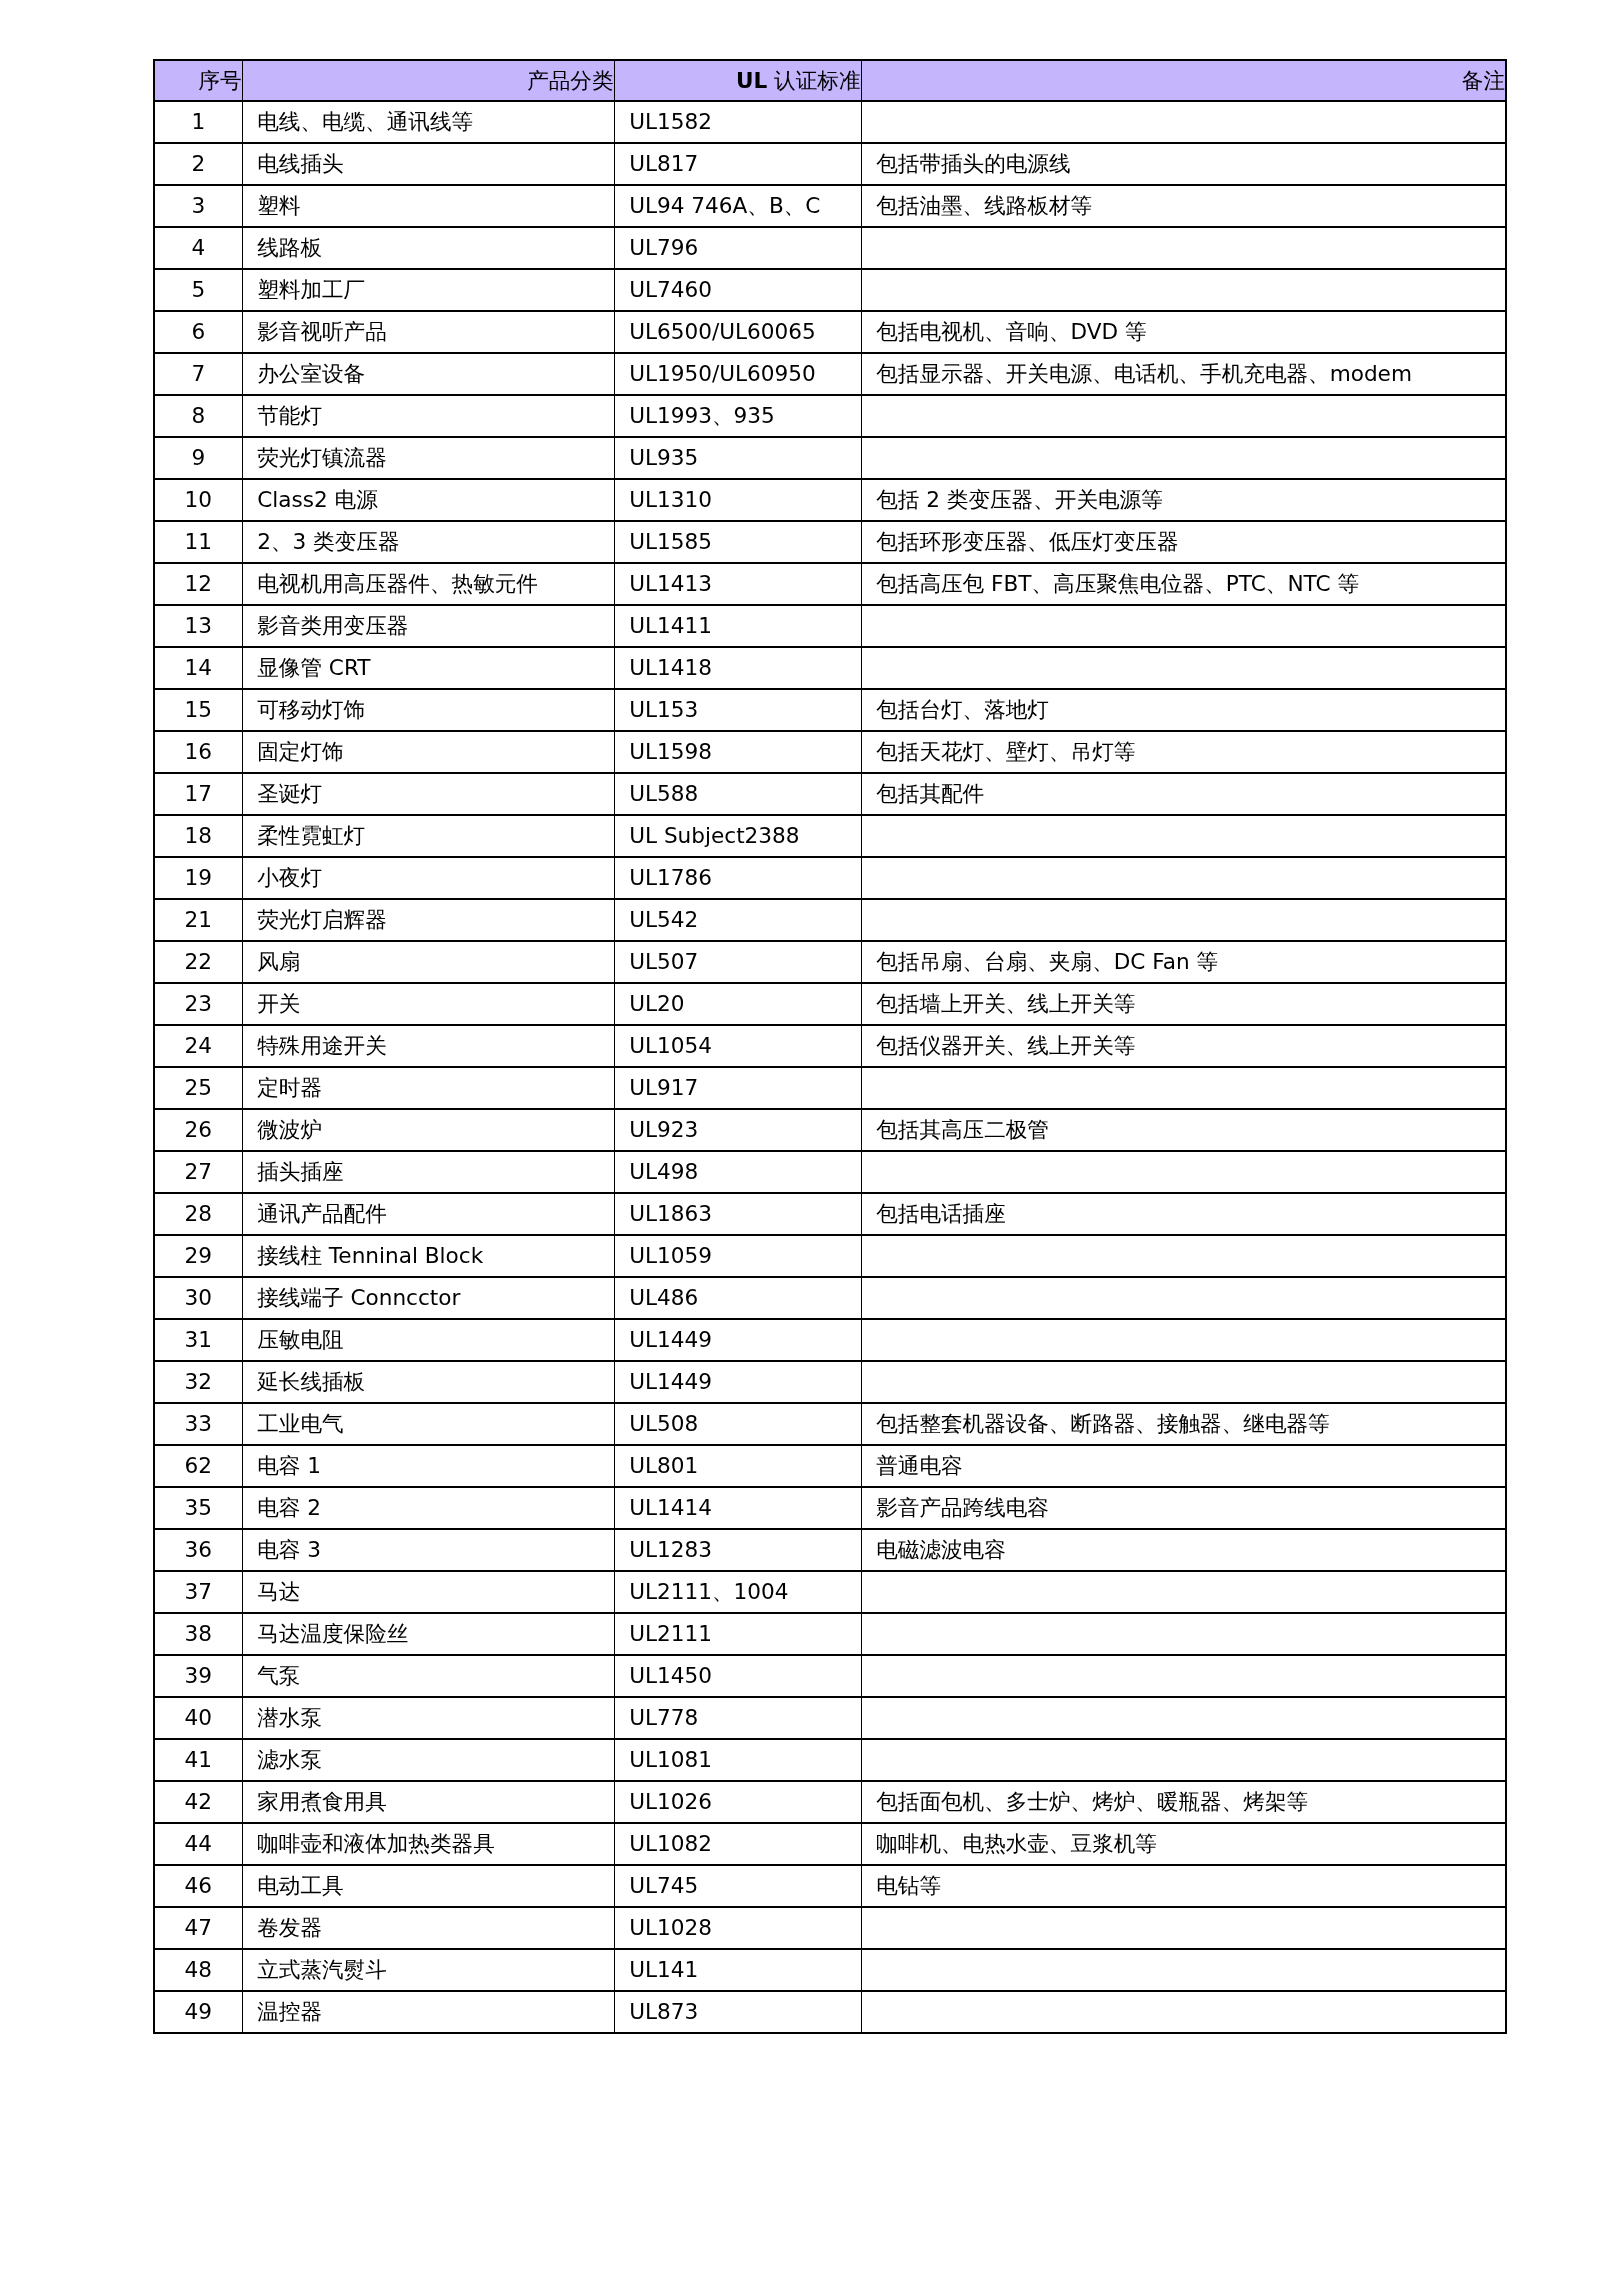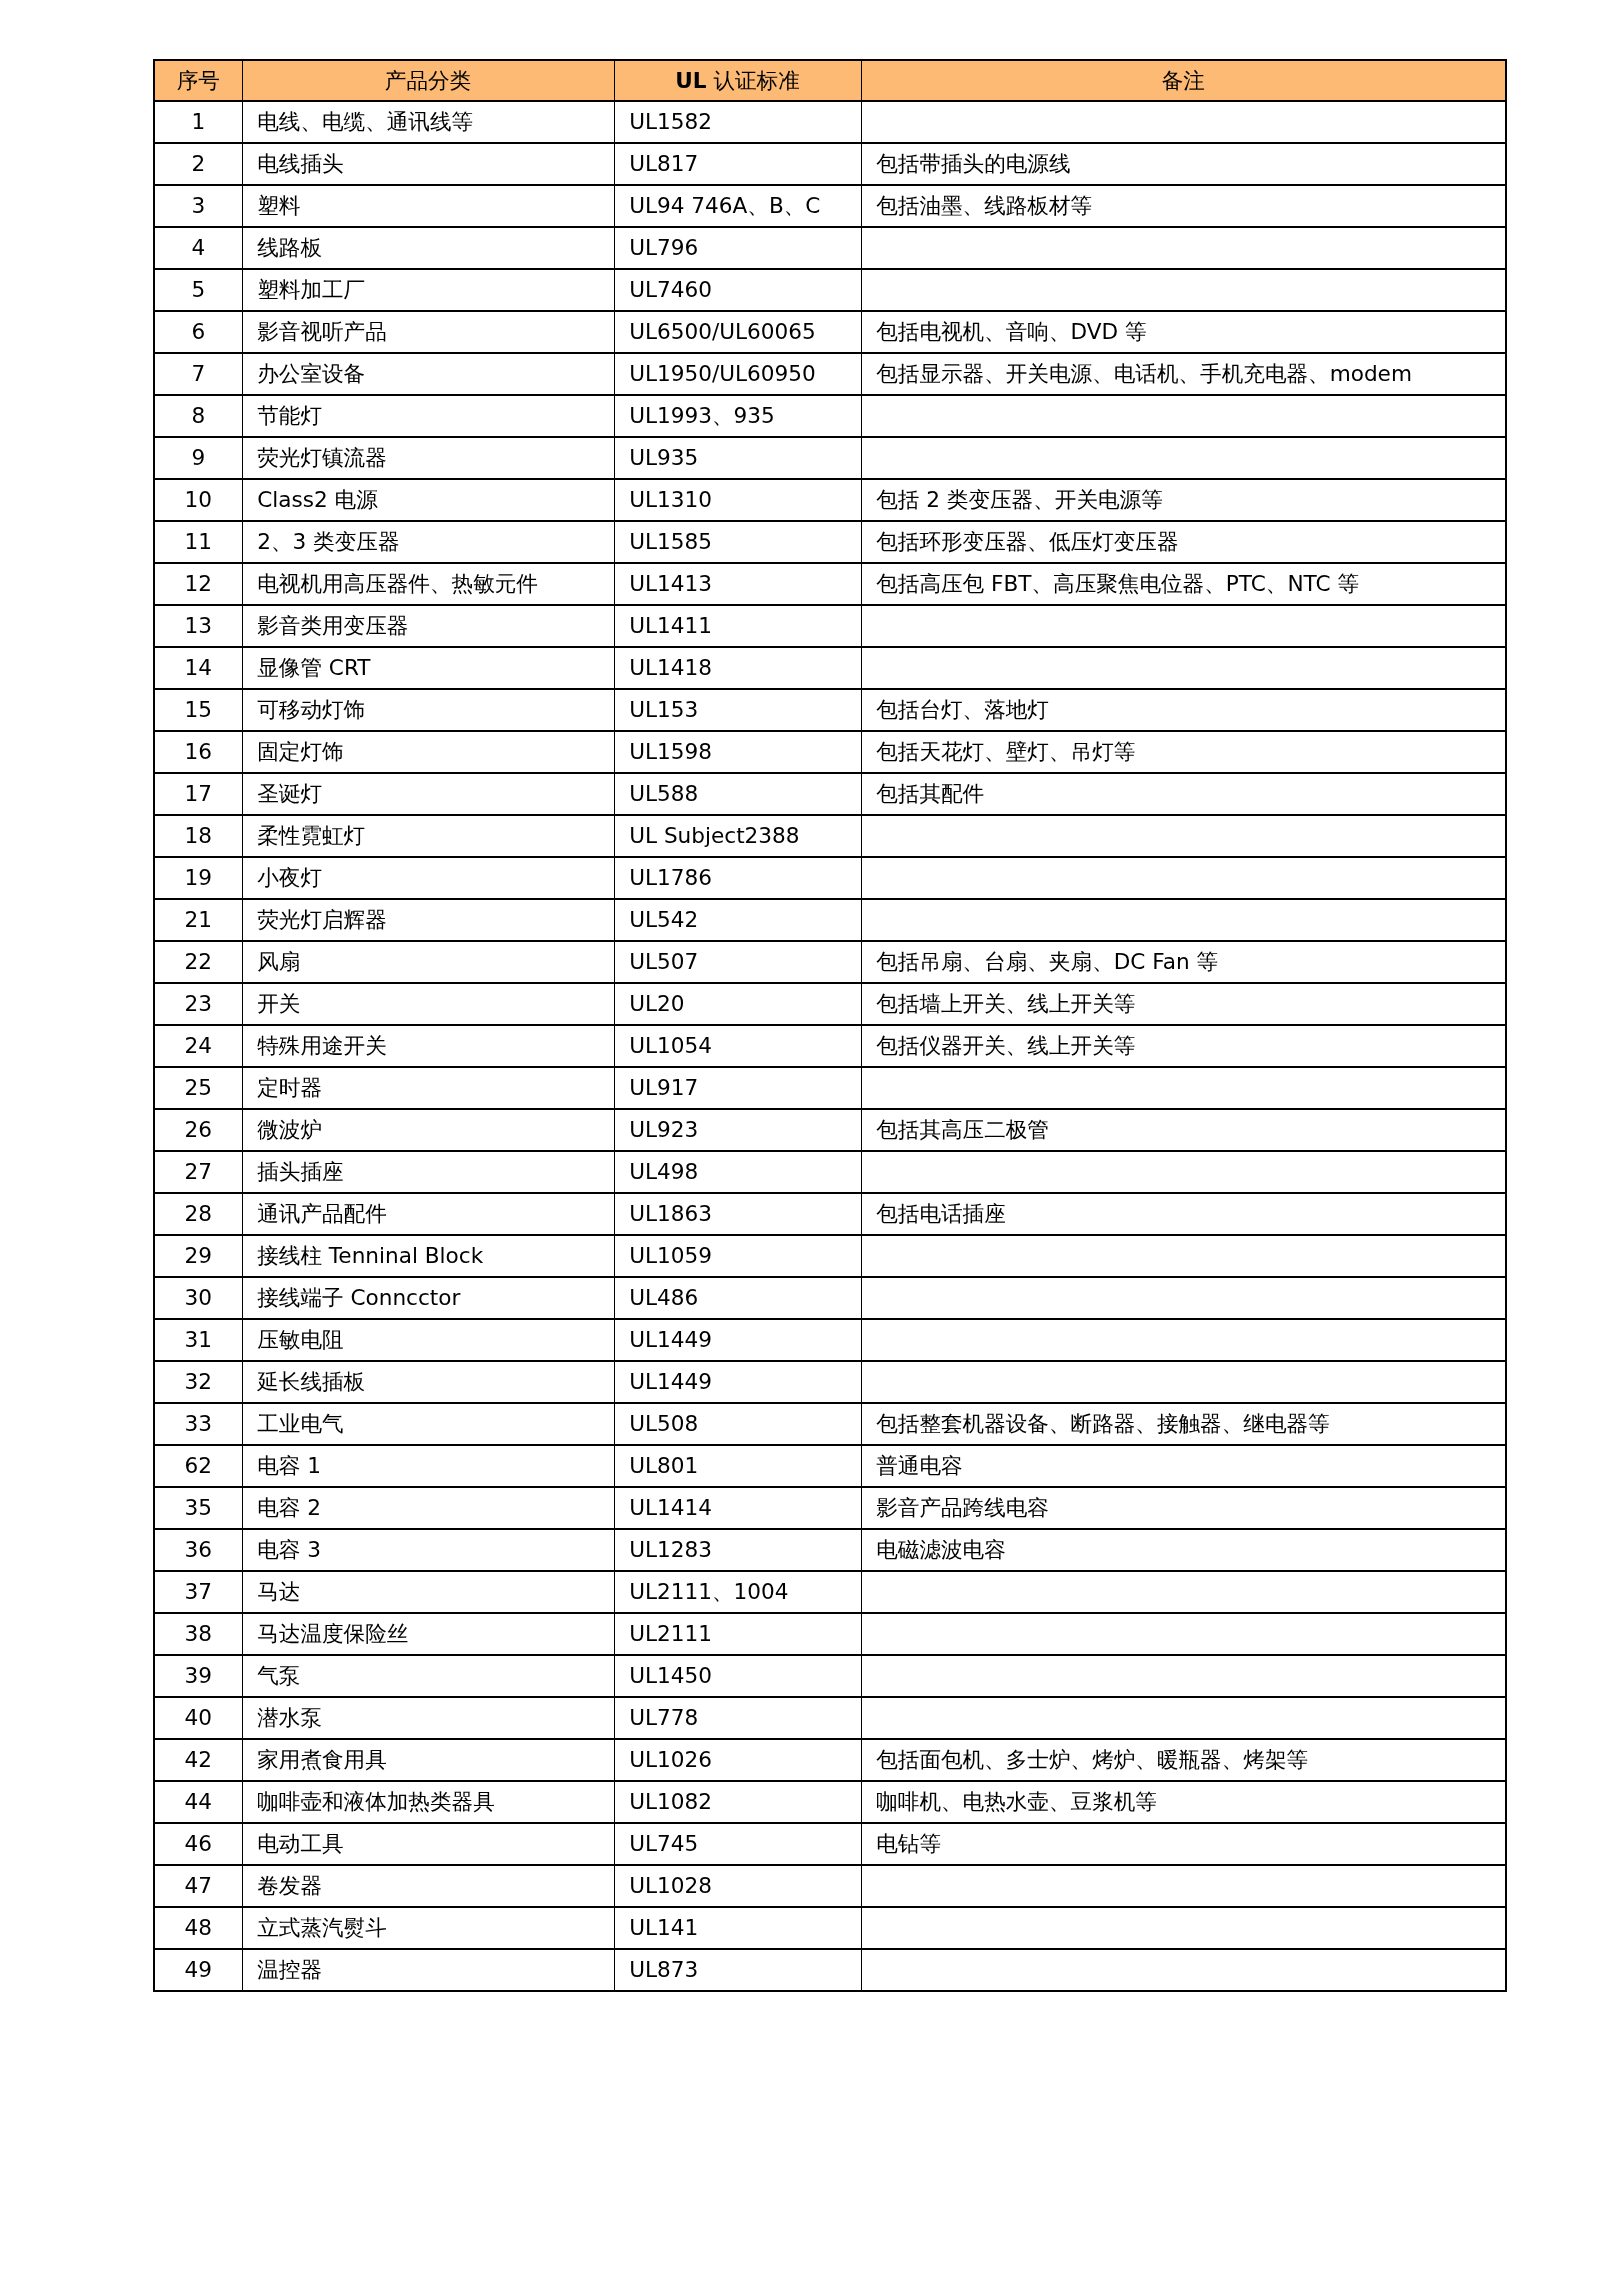--- a/index.html
+++ b/index.html
@@ -10,21 +10,21 @@
   col.c1 { width: 88px; }
   col.c2 { width: 372px; }
   col.c3 { width: 247px; }
   col.c4 { width: 645px; }
   th, td {
     border-left: 1px solid #000; border-right: 1px solid #000;
     border-top: 2px solid #000; border-bottom: 2px solid #000;
     height: 40px; padding: 0; font-size: 21.6px; line-height: 1;
     white-space: nowrap; overflow: hidden; font-weight: normal;
   }
-  thead th { background: #fdba74; text-align: center; height: 39px; }
+  thead th { background: #c4b5fd; text-align: right; height: 39px; }
   thead th .b { font-weight: bold; }
   td.num { text-align: center; }
   td.txt { text-align: left; padding-left: 14.7px; }
   table { border: 2.5px solid #000; }
 </style>
 </head>
 <body>
 
 <div class="table-wrap">
   <table>
@@ -271,20 +271,26 @@
           <td class="txt">UL1450</td>
           <td class="txt"></td>
         </tr>
         <tr>
           <td class="num">40</td>
           <td class="txt">潜水泵</td>
           <td class="txt">UL778</td>
           <td class="txt"></td>
         </tr>
         <tr>
+          <td class="num">41</td>
+          <td class="txt">滤水泵</td>
+          <td class="txt">UL1081</td>
+          <td class="txt"></td>
+        </tr>
+        <tr>
           <td class="num">42</td>
           <td class="txt">家用煮食用具</td>
           <td class="txt">UL1026</td>
           <td class="txt">包括面包机、多士炉、烤炉、暖瓶器、烤架等</td>
         </tr>
         <tr>
           <td class="num">44</td>
           <td class="txt">咖啡壶和液体加热类器具</td>
           <td class="txt">UL1082</td>
           <td class="txt">咖啡机、电热水壶、豆浆机等</td>

